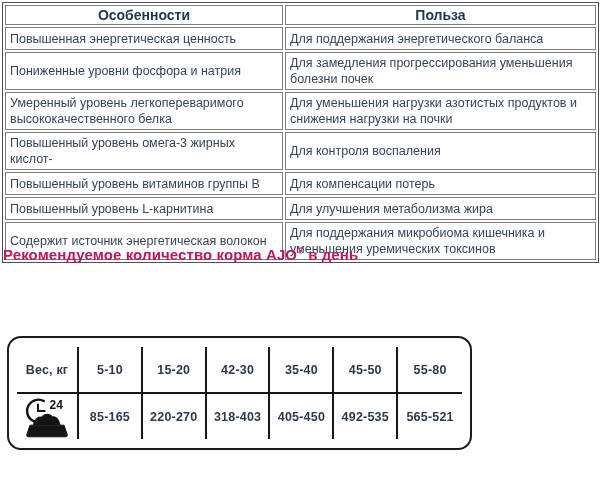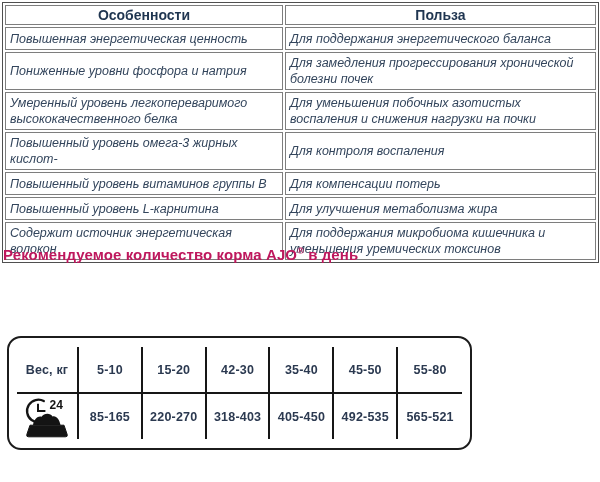--- a/index.html
+++ b/index.html
@@ -41,21 +41,20 @@
     font-weight: bold;
     color: #1f3550;
     text-align: center;
     padding: 1px 2px;
     height: 15px;
   }
   table.features td {
     text-align: left;
     padding: 2px 4px;
     height: 17px;
-    font-style: italic;
   }
   table.features col.c1 { width: 278px; }
   table.features col.c2 { width: 311px; }
 
   
   .heading {
     position: absolute;
     left: 3px;
     top: 246px;
     margin: 0;
@@ -124,25 +123,25 @@
         <th>Польза</th>
       </tr>
     </thead>
     <tbody>
       <tr>
         <td>Повышенная энергетическая ценность</td>
         <td>Для поддержания энергетического баланса</td>
       </tr>
       <tr>
         <td>Пониженные уровни фосфора и натрия</td>
-        <td>Для замедления прогрессирования хронической болезни почек</td>
+        <td>Для замедления прогрессирования уменьшения болезни почек</td>
       </tr>
       <tr>
         <td>Умеренный уровень легкопереваримого высококачественного белка</td>
-        <td>Для уменьшения побочных азотистых воспаления и снижения нагрузки на почки</td>
+        <td>Для уменьшения нагрузки азотистых продуктов и снижения нагрузки на почки</td>
       </tr>
       <tr>
         <td>Повышенный уровень омега-3 жирных кислот-</td>
         <td>Для контроля воспаления</td>
       </tr>
       <tr>
         <td>Повышенный уровень витаминов группы В</td>
         <td>Для компенсации потерь</td>
       </tr>
       <tr>

